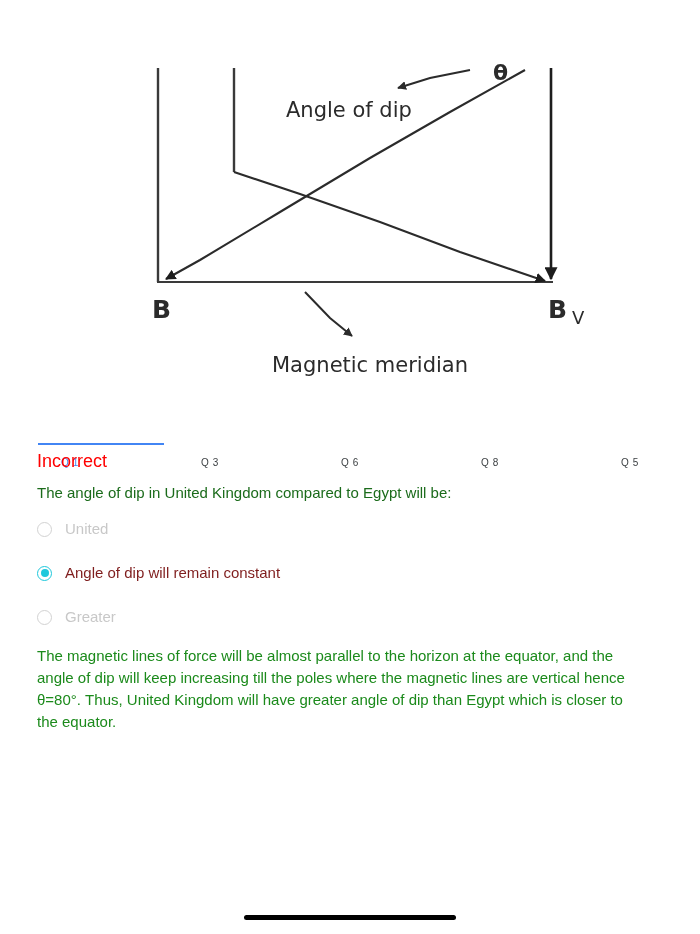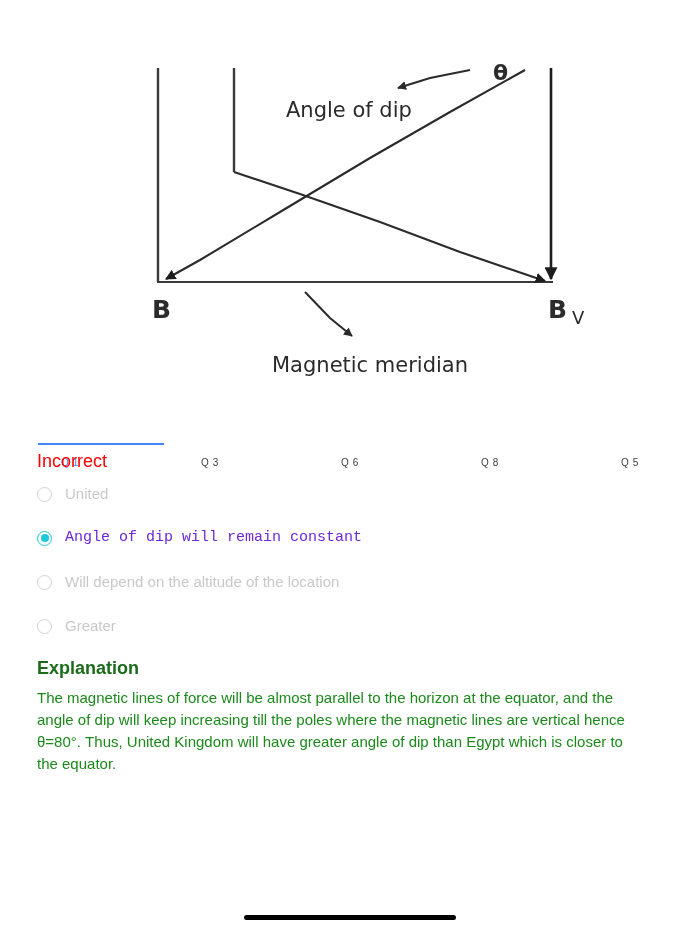--- a/index.html
+++ b/index.html
@@ -124,21 +124,21 @@
     margin: -4px 0 0 -4px;
     border-radius: 50%;
     background: #1ec8dc;
   }
 
   .option-label {
     font-size: 15px;
     color: #c8c8c8;
     line-height: 20px;
   }
-  .option.selected .option-label { color: #6d28d9; font-family: Liberation Mono, monospace; }
+  .option.selected .option-label { color: #7f1d1d; }
 
   
   .explanation-title {
     font-size: 18px;
     font-weight: bold;
     color: #1b6b1b;
     line-height: 24px;
     margin-top: 18px;
     margin-bottom: 7px;
   }
@@ -212,45 +212,41 @@
     <div class="tab">Q 6</div>
     <div class="tab">Q 8</div>
     <div class="tab">Q 5</div>
   </div>
   <div class="tab-underline"></div>
 
   <div class="content">
 
     <div class="verdict">Incorrect</div>
 
+    <div class="question">The angle of dip in United Kingdom compared to Egypt will be:</div>
 
     <div class="options">
 
       <div class="option">
         <span class="radio"></span>
         <span class="option-label">United</span>
       </div>
 
       <div class="option selected">
         <span class="radio"></span>
         <span class="option-label">Angle of dip will remain constant</span>
       </div>
 
-      <div class="option">
-        <span class="radio"></span>
-        <span class="option-label">Will depend on the altitude of the location</span>
-      </div>
 
       <div class="option">
         <span class="radio"></span>
         <span class="option-label">Greater</span>
       </div>
 
     </div>
 
-    <div class="explanation-title">Explanation</div>
     <div class="explanation-body">The magnetic lines of force will be almost parallel to the horizon at the equator, and the angle of dip will keep increasing till the poles where the magnetic lines are vertical hence θ=80°. Thus, United Kingdom will have greater angle of dip than Egypt which is closer to the equator.</div>
 
   </div>
 
   <div class="home-indicator"></div>
 
 </div>
 
 </body></html>

